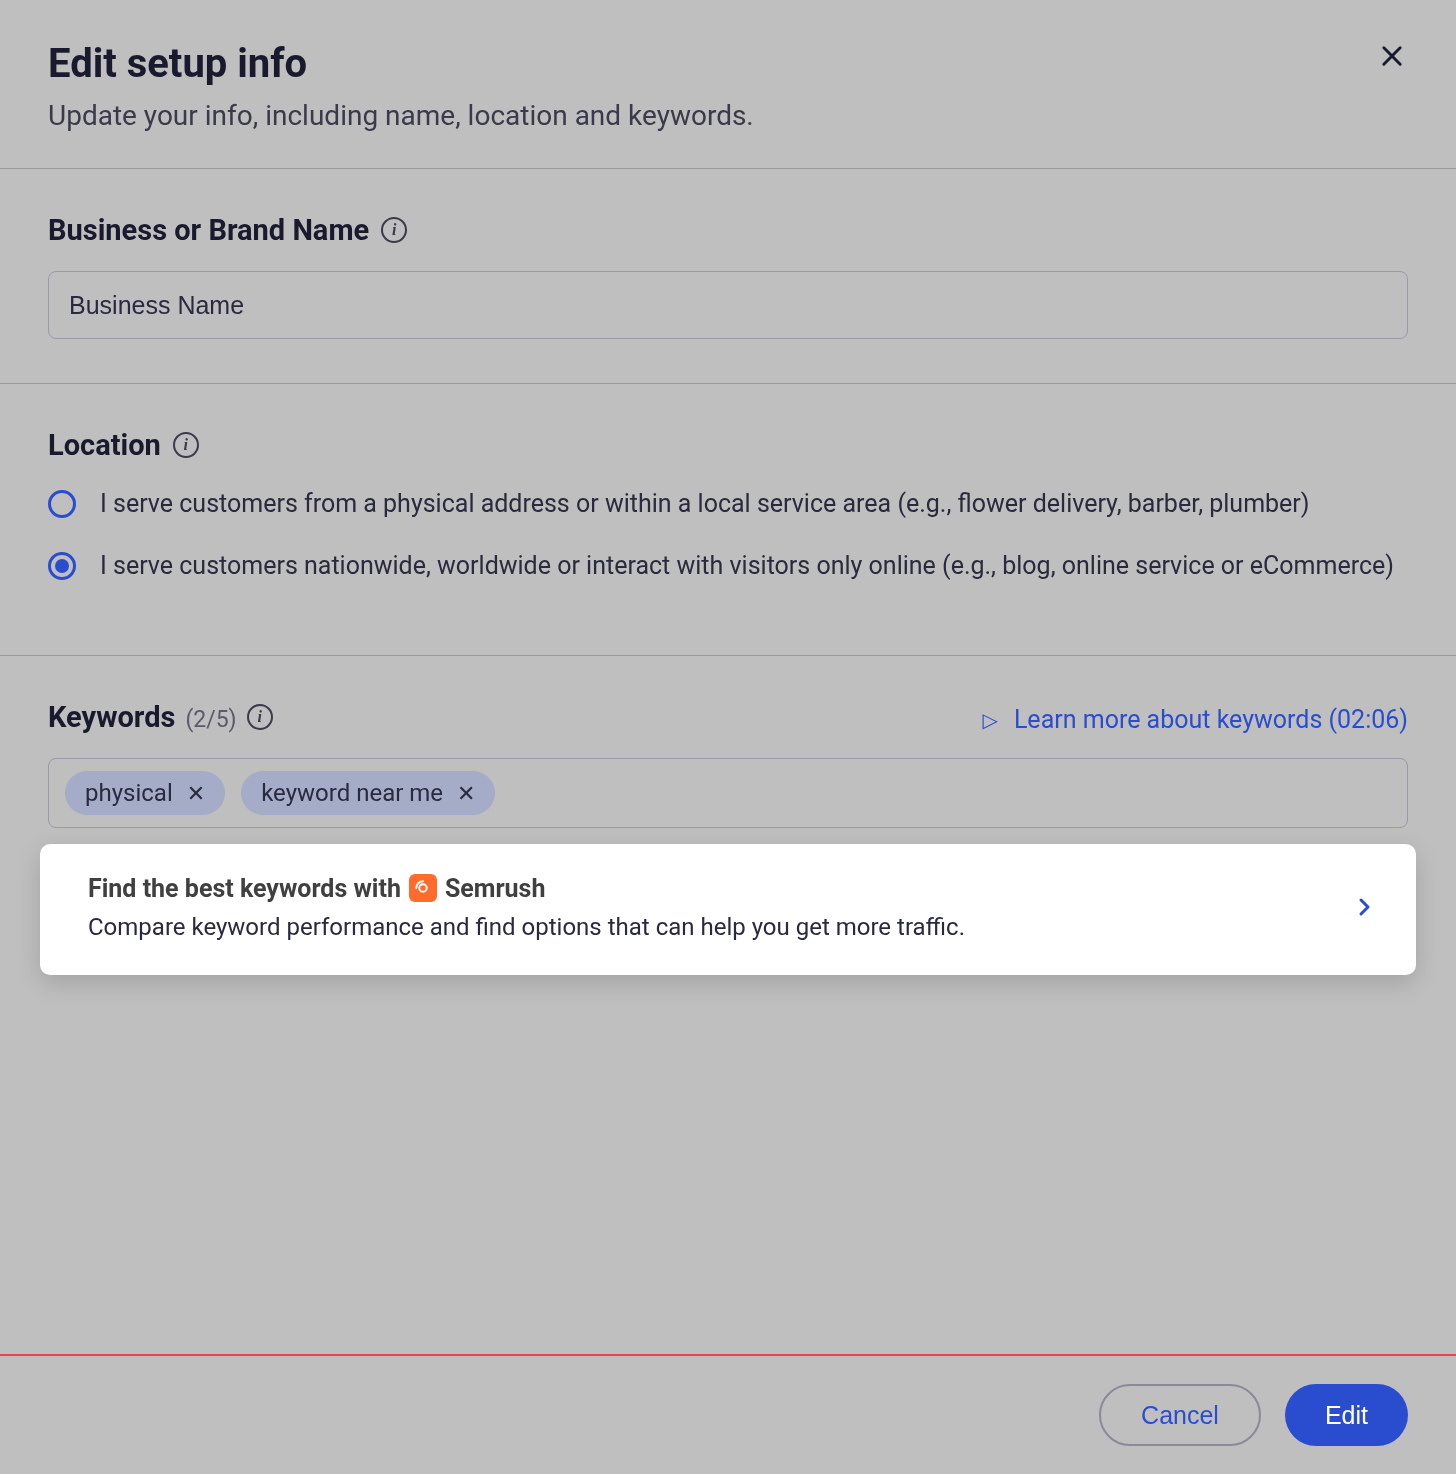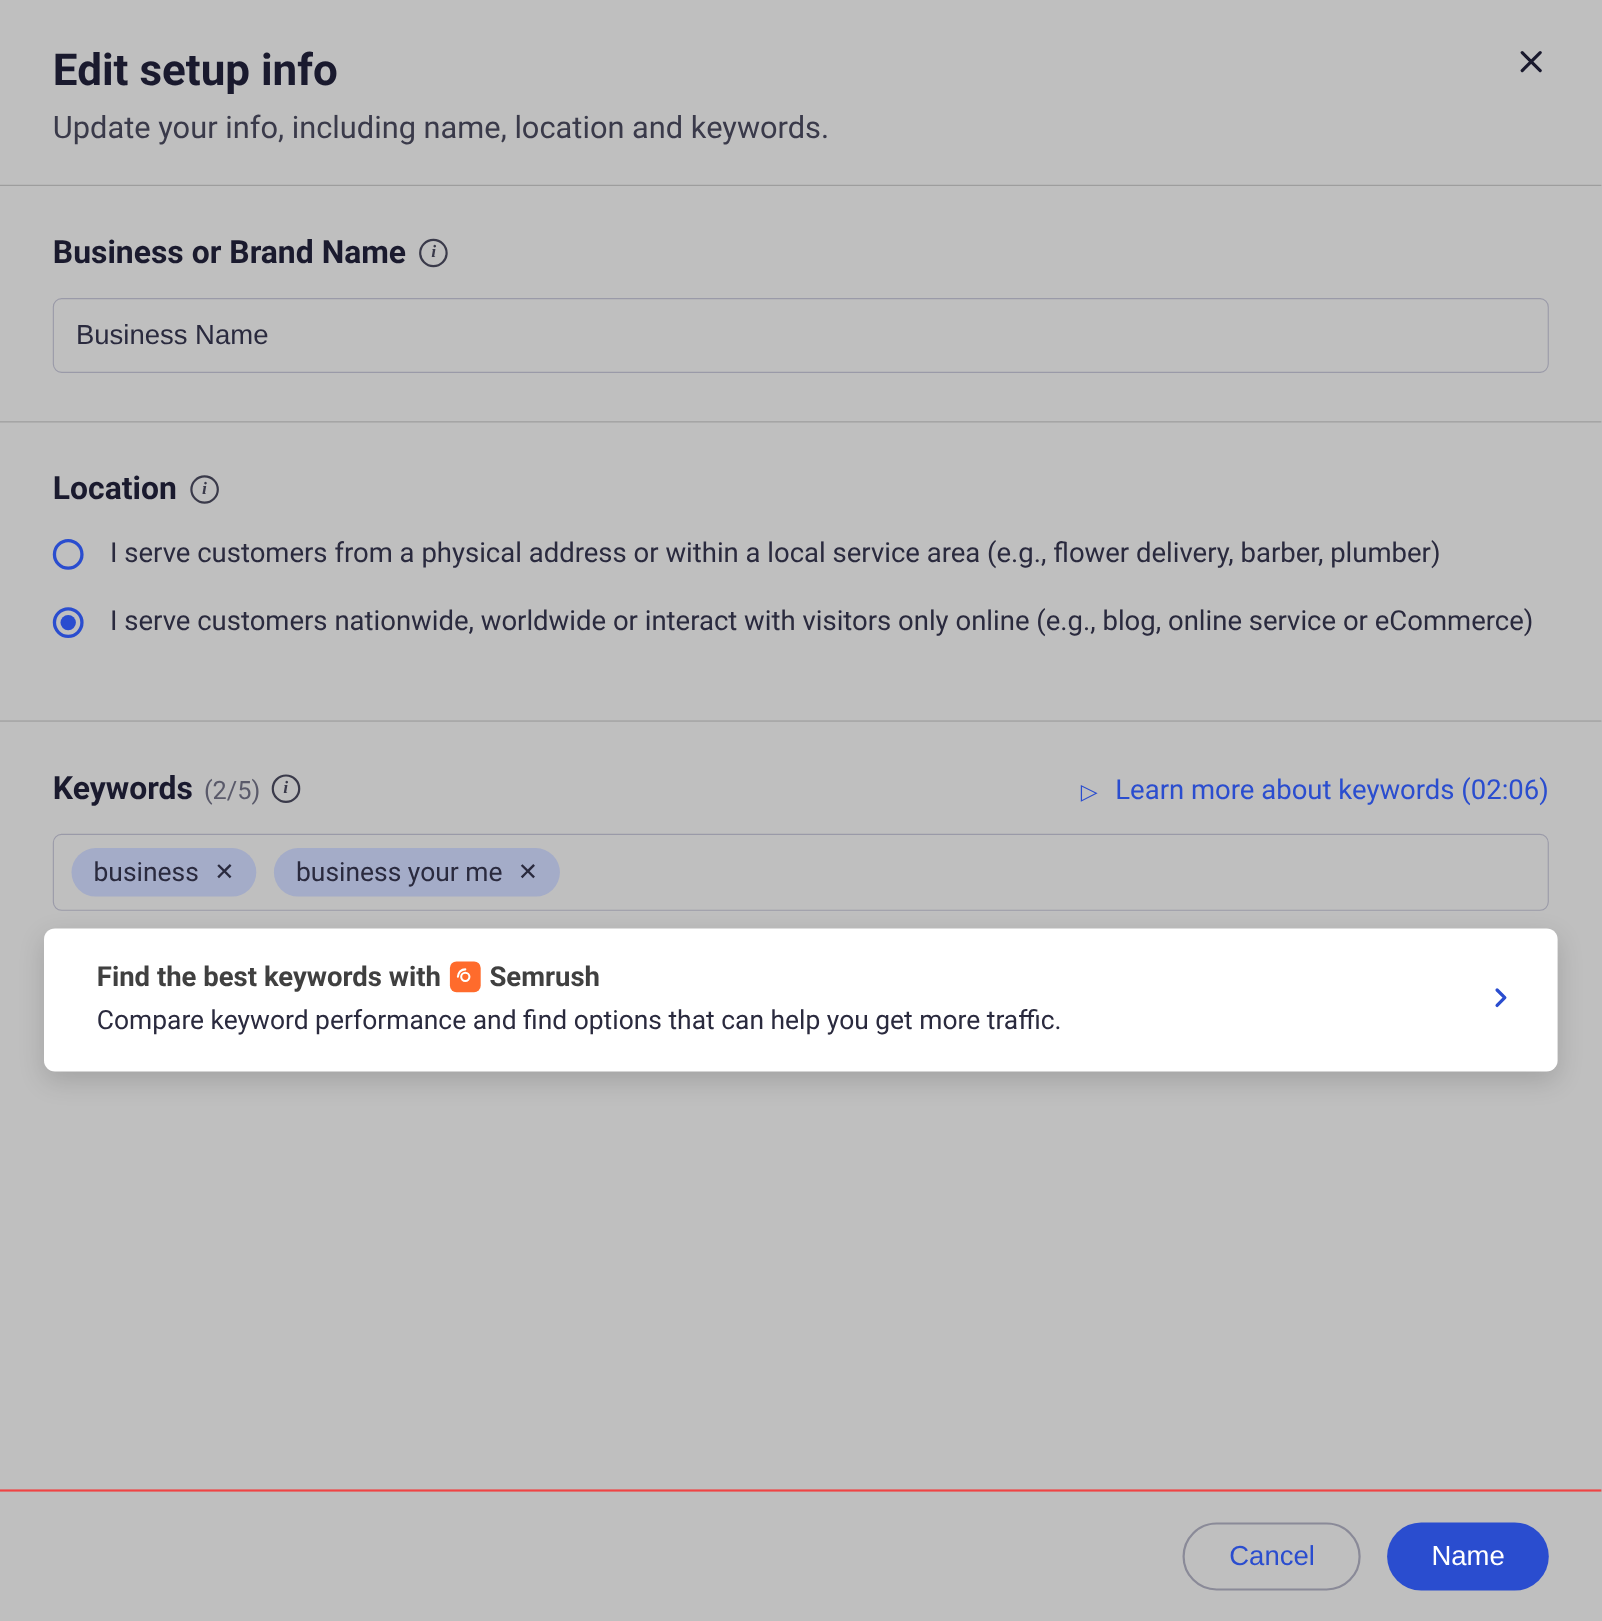--- a/index.html
+++ b/index.html
@@ -307,25 +307,25 @@
         <span class="keywords-count">(2/5)</span>
         <span class="info-icon" style="align-self:center;">i</span>
       </div>
       <div class="learn-more">
         <span class="play-icon">▷</span>
         <span>Learn more about keywords (02:06)</span>
       </div>
     </div>
     <div class="chip-input">
       <div class="chip">
-        <span>business</span>
+        <span>physical</span>
         <span class="chip-x">✕</span>
       </div>
       <div class="chip">
-        <span>business your me</span>
+        <span>keyword near me</span>
         <span class="chip-x">✕</span>
       </div>
     </div>
 
     <div class="highlight-card-wrap">
       <div class="highlight-card">
         <div class="card-text">
           <div class="card-title">
             <span>Find the best keywords with</span>
             <span class="semrush-logo">
@@ -342,16 +342,16 @@
           <svg width="24" height="38" viewBox="0 0 24 24" fill="none" stroke="#2a4dcf" stroke-width="3" stroke-linecap="round" stroke-linejoin="round">
               <polyline points="9 5 16 12 9 19"></polyline>
             </svg>
         </span>
       </div>
     </div>
   </div>
 
   <div class="footer">
     <button class="btn btn-secondary">Cancel</button>
-    <button class="btn btn-primary">Name</button>
+    <button class="btn btn-primary">Edit</button>
   </div>
 
 </div>
 
 </body></html>

